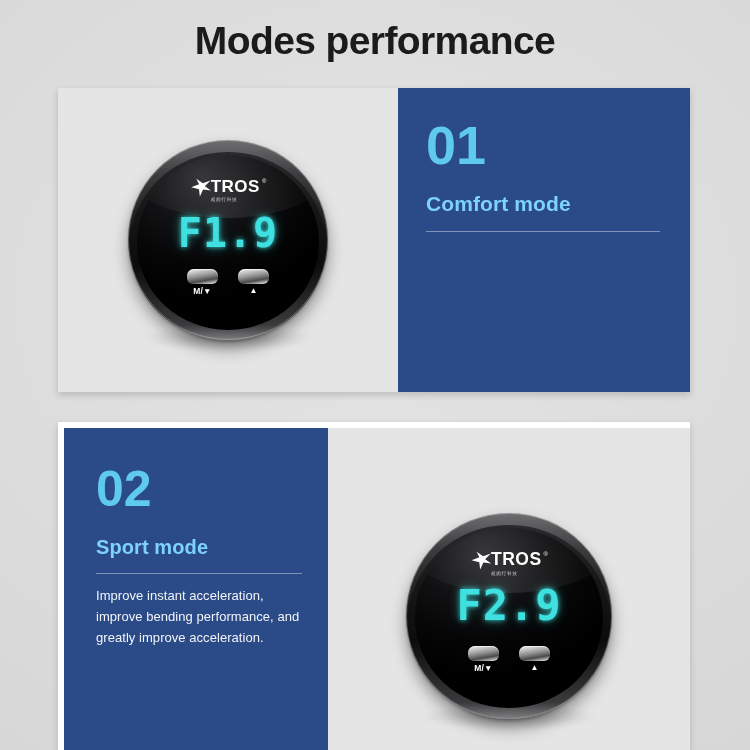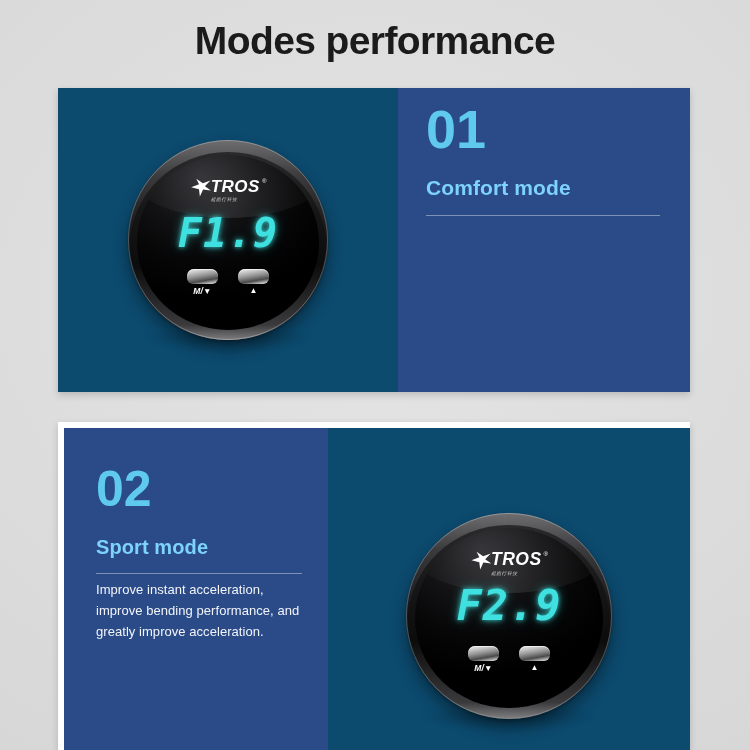--- a/index.html
+++ b/index.html
@@ -52,30 +52,29 @@
     padding: 6px;
   }
 
   
   .device-pane {
     position: relative;
     flex: 0 0 340px;
     display: flex;
     align-items: center;
     justify-content: center;
-    background: #0c4a6e;
-    font-style: italic;
+    background: #e5e5e5;
   }
   .card--two .device-pane { flex: 0 0 362px; }
 
   
   .info-pane {
     flex: 1 1 auto;
     background: #2a4a88;
-    padding: 14px 30px 0 28px;
+    padding: 30px 30px 0 28px;
     position: relative;
   }
   .card--two .info-pane {
     flex: 0 0 264px;
     padding: 36px 26px 0 32px;
   }
 
   .mode-number {
     font-size: 54px;
     font-weight: 700;
@@ -104,21 +103,21 @@
   .card--two .divider { margin-top: 14px; }
 
   .mode-desc {
     margin-top: 19px;
     font-size: 13.5px;
     line-height: 1.55;
     color: #f2f4f8;
     letter-spacing: 0.05px;
   }
   .card--two .mode-desc {
-    margin-top: 6px;
+    margin-top: 12px;
     font-size: 13px;
     line-height: 1.6;
   }
 
   
   .device {
     position: relative;
     width: 200px;
     height: 200px;
   }

